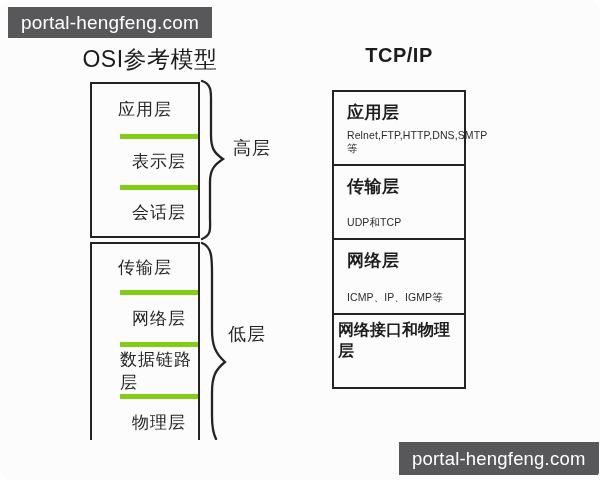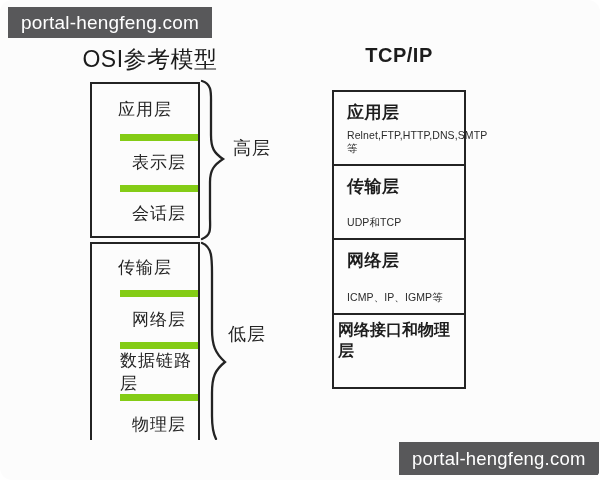--- a/index.html
+++ b/index.html
@@ -47,21 +47,21 @@
   }
   .osi-high{top:82px;height:156px;}
   .osi-low{top:242px;height:198px;border-bottom:none;}
   .osi-row{
     display:flex;align-items:center;justify-content:center;
     font-size:17px;
     color:#242424;
     box-sizing:border-box;
     letter-spacing:1px;
   }
-  .osi-row + .osi-row{border-top:7px solid #84cc16;margin-left:28px;}
+  .osi-row + .osi-row{border-top:5px solid #84cc16;margin-left:28px;}
   .osi-high .osi-row{height:50.33px;}
   .osi-low .r1{height:46px;}
   .osi-low .r2{height:52px;}
   .osi-low .r3{height:52px;}
   .osi-low .r4{height:43px;align-items:flex-start;padding-top:12px;}
 
   .brace{position:absolute;pointer-events:none;}
   .brace path{fill:none;stroke:#232323;stroke-width:2.3;stroke-linecap:round;}
   .brace-label{
     position:absolute;

